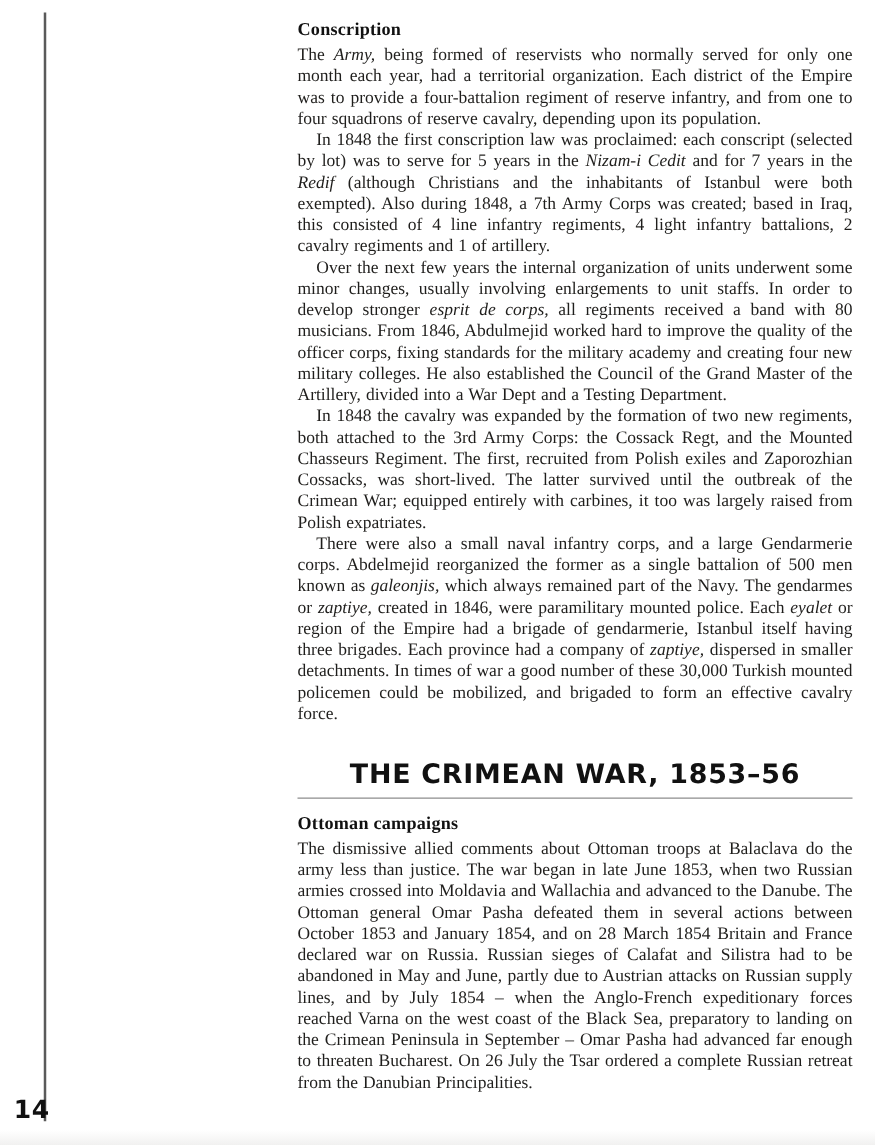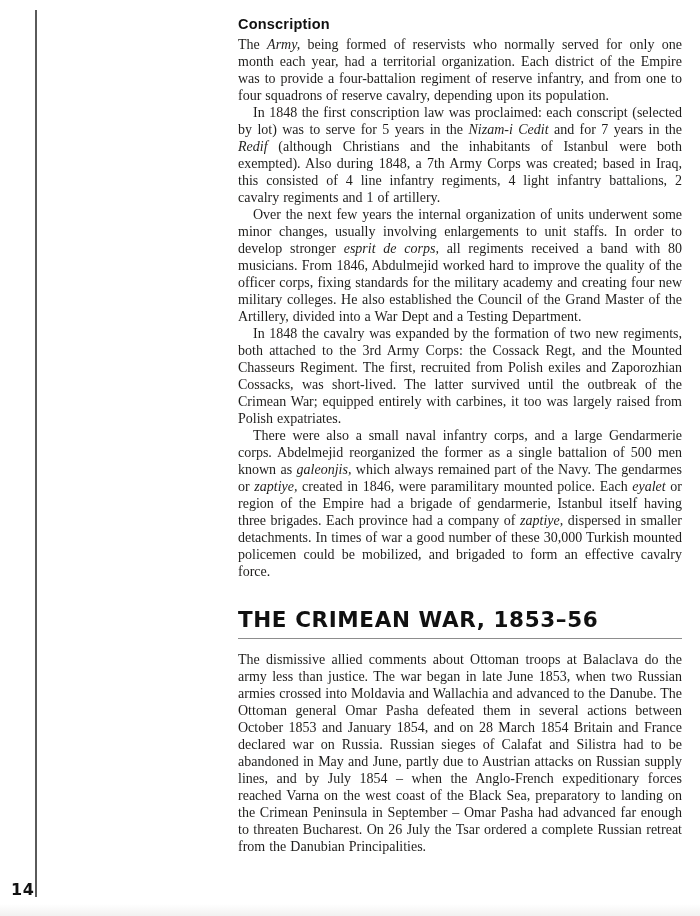--- a/index.html
+++ b/index.html
@@ -27,48 +27,49 @@
     width: 1.5px;
     height: 887px;
     background: var(--margin-rule);
   }
   .page-number {
     position: absolute;
     left: 11px;
     bottom: 17px;
     font-family: "DejaVu Sans", "Liberation Sans", sans-serif;
     font-weight: bold;
-    font-size: 16px;
+    font-size: 20px;
     letter-spacing: 0.5px;
     color: var(--heading-ink);
   }
   .text-column {
     position: absolute;
     left: 238px;
     top: 0;
     width: 444px;
   }
   h2.chapter {
     font-family: "DejaVu Sans", "Liberation Sans", sans-serif;
     font-weight: bold;
     font-size: 21.5px;
     line-height: 24px;
     letter-spacing: 0.6px;
     margin: 28px 0 0 0;
     color: var(--heading-ink);
     white-space: nowrap;
+    text-align: center;
   }
   .divider {
     height: 0;
     border: none;
     border-top: 1.5px solid var(--divider);
     margin: 6px 0 12px 0;
   }
   h3.sub {
-    font-family: Liberation Sans, sans-serif;
+    font-family: Liberation Serif, serif;
     font-weight: bold;
     font-size: 14.5px;
     line-height: 16px;
     letter-spacing: 0.2px;
     margin: 0 0 4px 0;
     color: var(--heading-ink);
   }
   h3.sub.first-heading { margin-top: 16px; }
   p.body {
     margin: 0;
@@ -99,16 +100,17 @@
 
 <main class="text-column">
     <h3 class="sub first-heading">Conscription</h3>
     <p class="body first">The <i>Army,</i> being formed of reservists who normally served for only one month each year, had a territorial organization. Each district of the Empire was to provide a four-battalion regiment of reserve infantry, and from one to four squadrons of reserve cavalry, depending upon its population.</p>
     <p class="body">In 1848 the first conscription law was proclaimed: each conscript (selected by lot) was to serve for 5 years in the <i>Nizam-i Cedit</i> and for 7 years in the <i>Redif</i> (although Christians and the inhabitants of Istanbul were both exempted). Also during 1848, a 7th Army Corps was created; based in Iraq, this consisted of 4 line infantry regiments, 4 light infantry battalions, 2 cavalry regiments and 1 of artillery.</p>
     <p class="body">Over the next few years the internal organization of units underwent some minor changes, usually involving enlargements to unit staffs. In order to develop stronger <i>esprit de corps,</i> all regiments received a band with 80 musicians. From 1846, Abdulmejid worked hard to improve the quality of the officer corps, fixing standards for the military academy and creating four new military colleges. He also established the Council of the Grand Master of the Artillery, divided into a War Dept and a Testing Department.</p>
     <p class="body">In 1848 the cavalry was expanded by the formation of two new regiments, both attached to the 3rd Army Corps: the Cossack Regt, and the Mounted Chasseurs Regiment. The first, recruited from Polish exiles and Zaporozhian Cossacks, was short-lived. The latter survived until the outbreak of the Crimean War; equipped entirely with carbines, it too was largely raised from Polish expatriates.</p>
     <p class="body">There were also a small naval infantry corps, and a large Gendarmerie corps. Abdelmejid reorganized the former as a single battalion of 500 men known as <i>galeonjis,</i> which always remained part of the Navy. The gendarmes or <i>zaptiye,</i> created in 1846, were paramilitary mounted police. Each <i>eyalet</i> or region of the Empire had a brigade of gendarmerie, Istanbul itself having three brigades. Each province had a company of <i>zaptiye,</i> dispersed in smaller detachments. In times of war a good number of these 30,000 Turkish mounted policemen could be mobilized, and brigaded to form an effective cavalry force.</p>
     <h2 class="chapter">THE CRIMEAN WAR, 1853–56</h2>
     <div class="divider"></div>
+    <h3 class="sub">Ottoman campaigns</h3>
     <p class="body first">The dismissive allied comments about Ottoman troops at Balaclava do the army less than justice. The war began in late June 1853, when two Russian armies crossed into Moldavia and Wallachia and advanced to the Danube. The Ottoman general Omar Pasha defeated them in several actions between October 1853 and January 1854, and on 28 March 1854 Britain and France declared war on Russia. Russian sieges of Calafat and Silistra had to be abandoned in May and June, partly due to Austrian attacks on Russian supply lines, and by July 1854 – when the Anglo-French expeditionary forces reached Varna on the west coast of the Black Sea, preparatory to landing on the Crimean Peninsula in September – Omar Pasha had advanced far enough to threaten Bucharest. On 26 July the Tsar ordered a complete Russian retreat from the Danubian Principalities.</p>
   </main>
 
 <div class="scan-shade"></div>
 
 </body></html>

